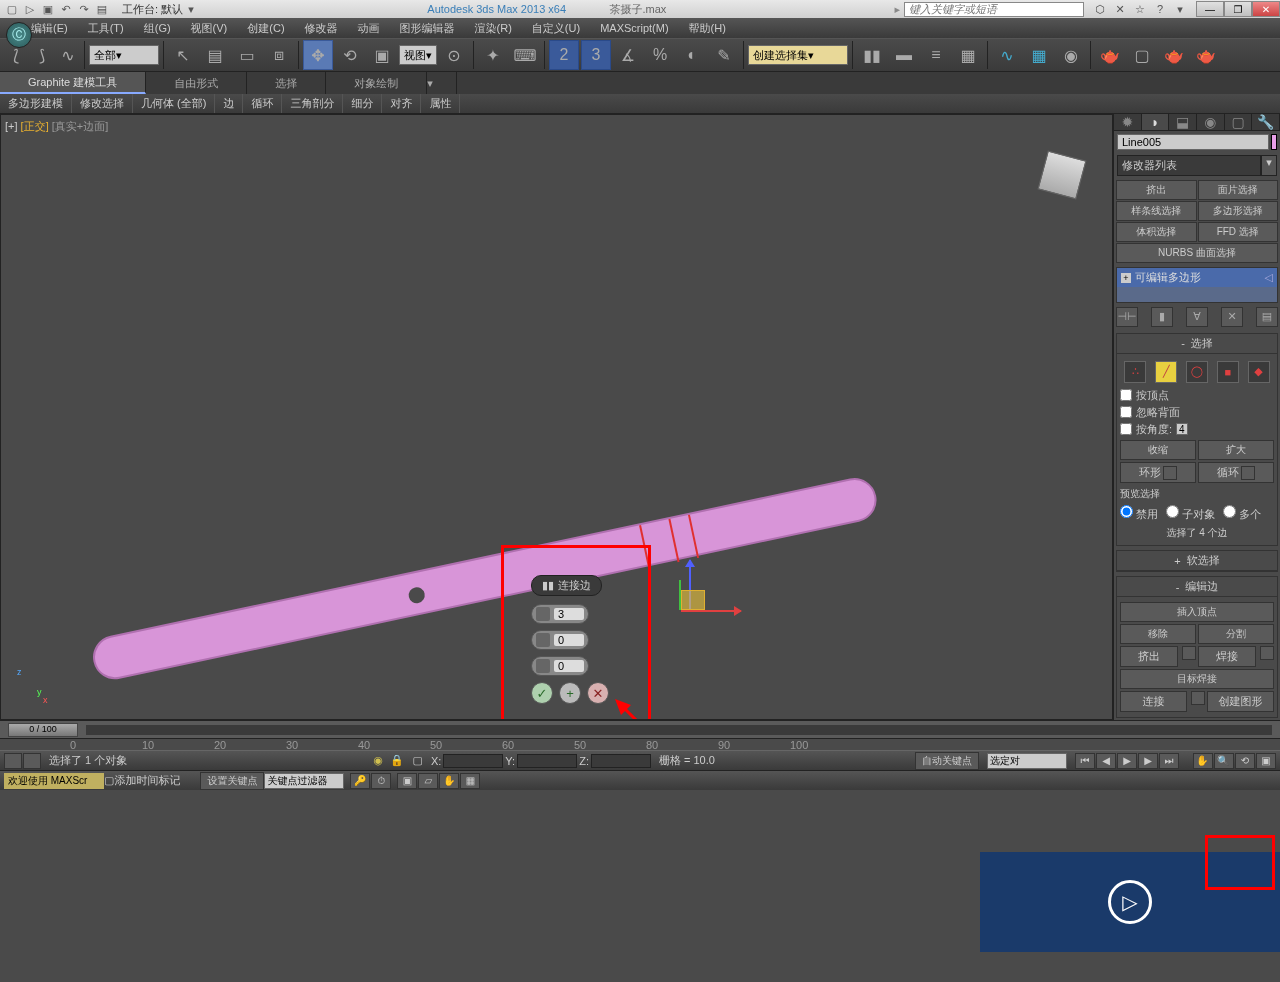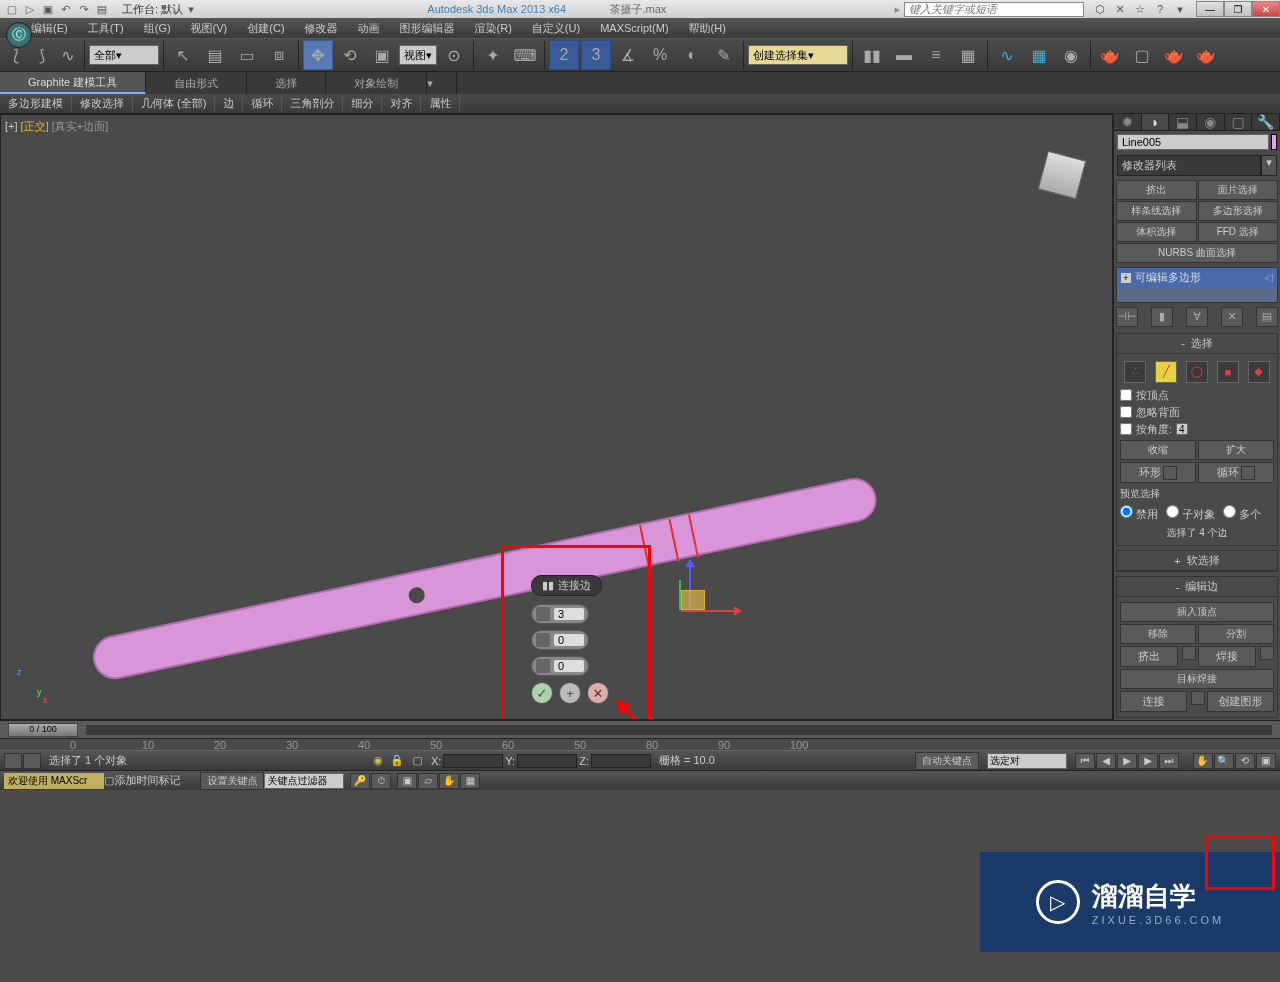--- a/index.html
+++ b/index.html
@@ -494,17 +494,13 @@
   <div class="anim-controls" style="margin-left:6px">
     <div class="anim-btn">▣</div>
     <div class="anim-btn">▱</div>
     <div class="anim-btn">✋</div>
     <div class="anim-btn">▦</div>
   </div>
 </div>
 
 <div class="watermark">
   <div class="wm-icon">▷</div>
-  <div>
-    <div class="wm-text">溜溜自学</div>
-    <div class="wm-sub">ZIXUE.3D66.COM</div>
-  </div>
 </div>
 
 </body></html>

